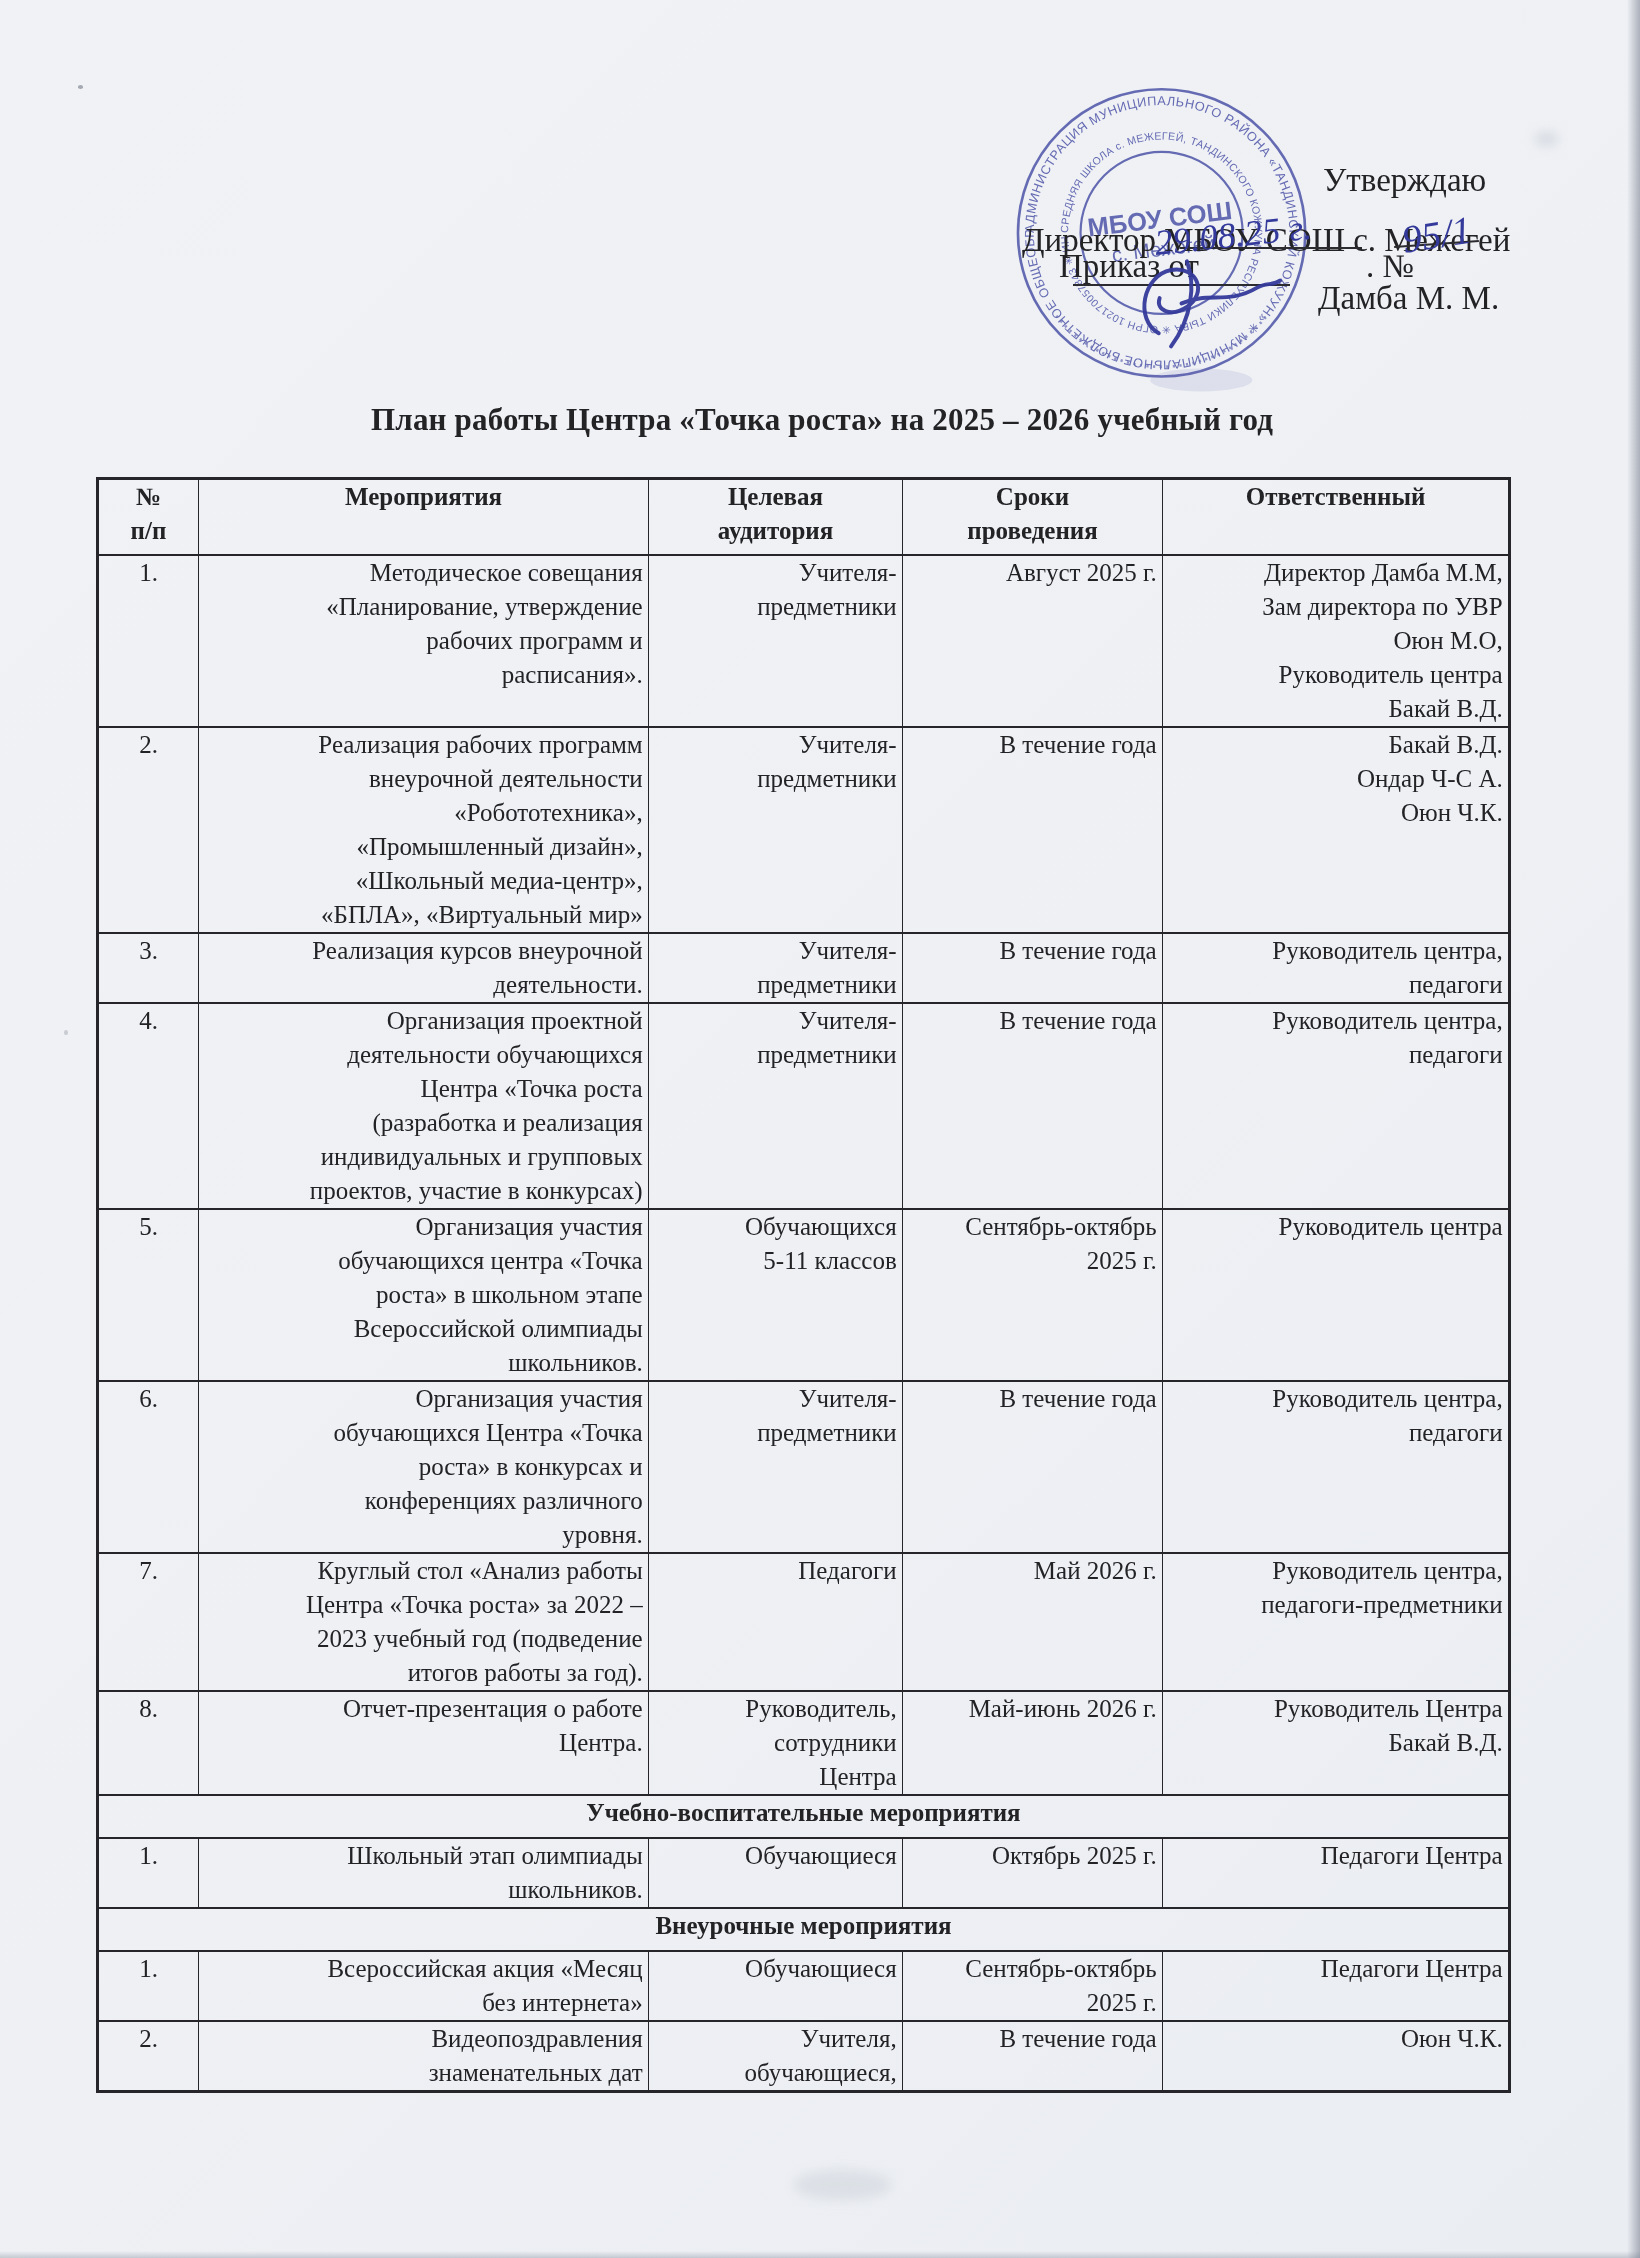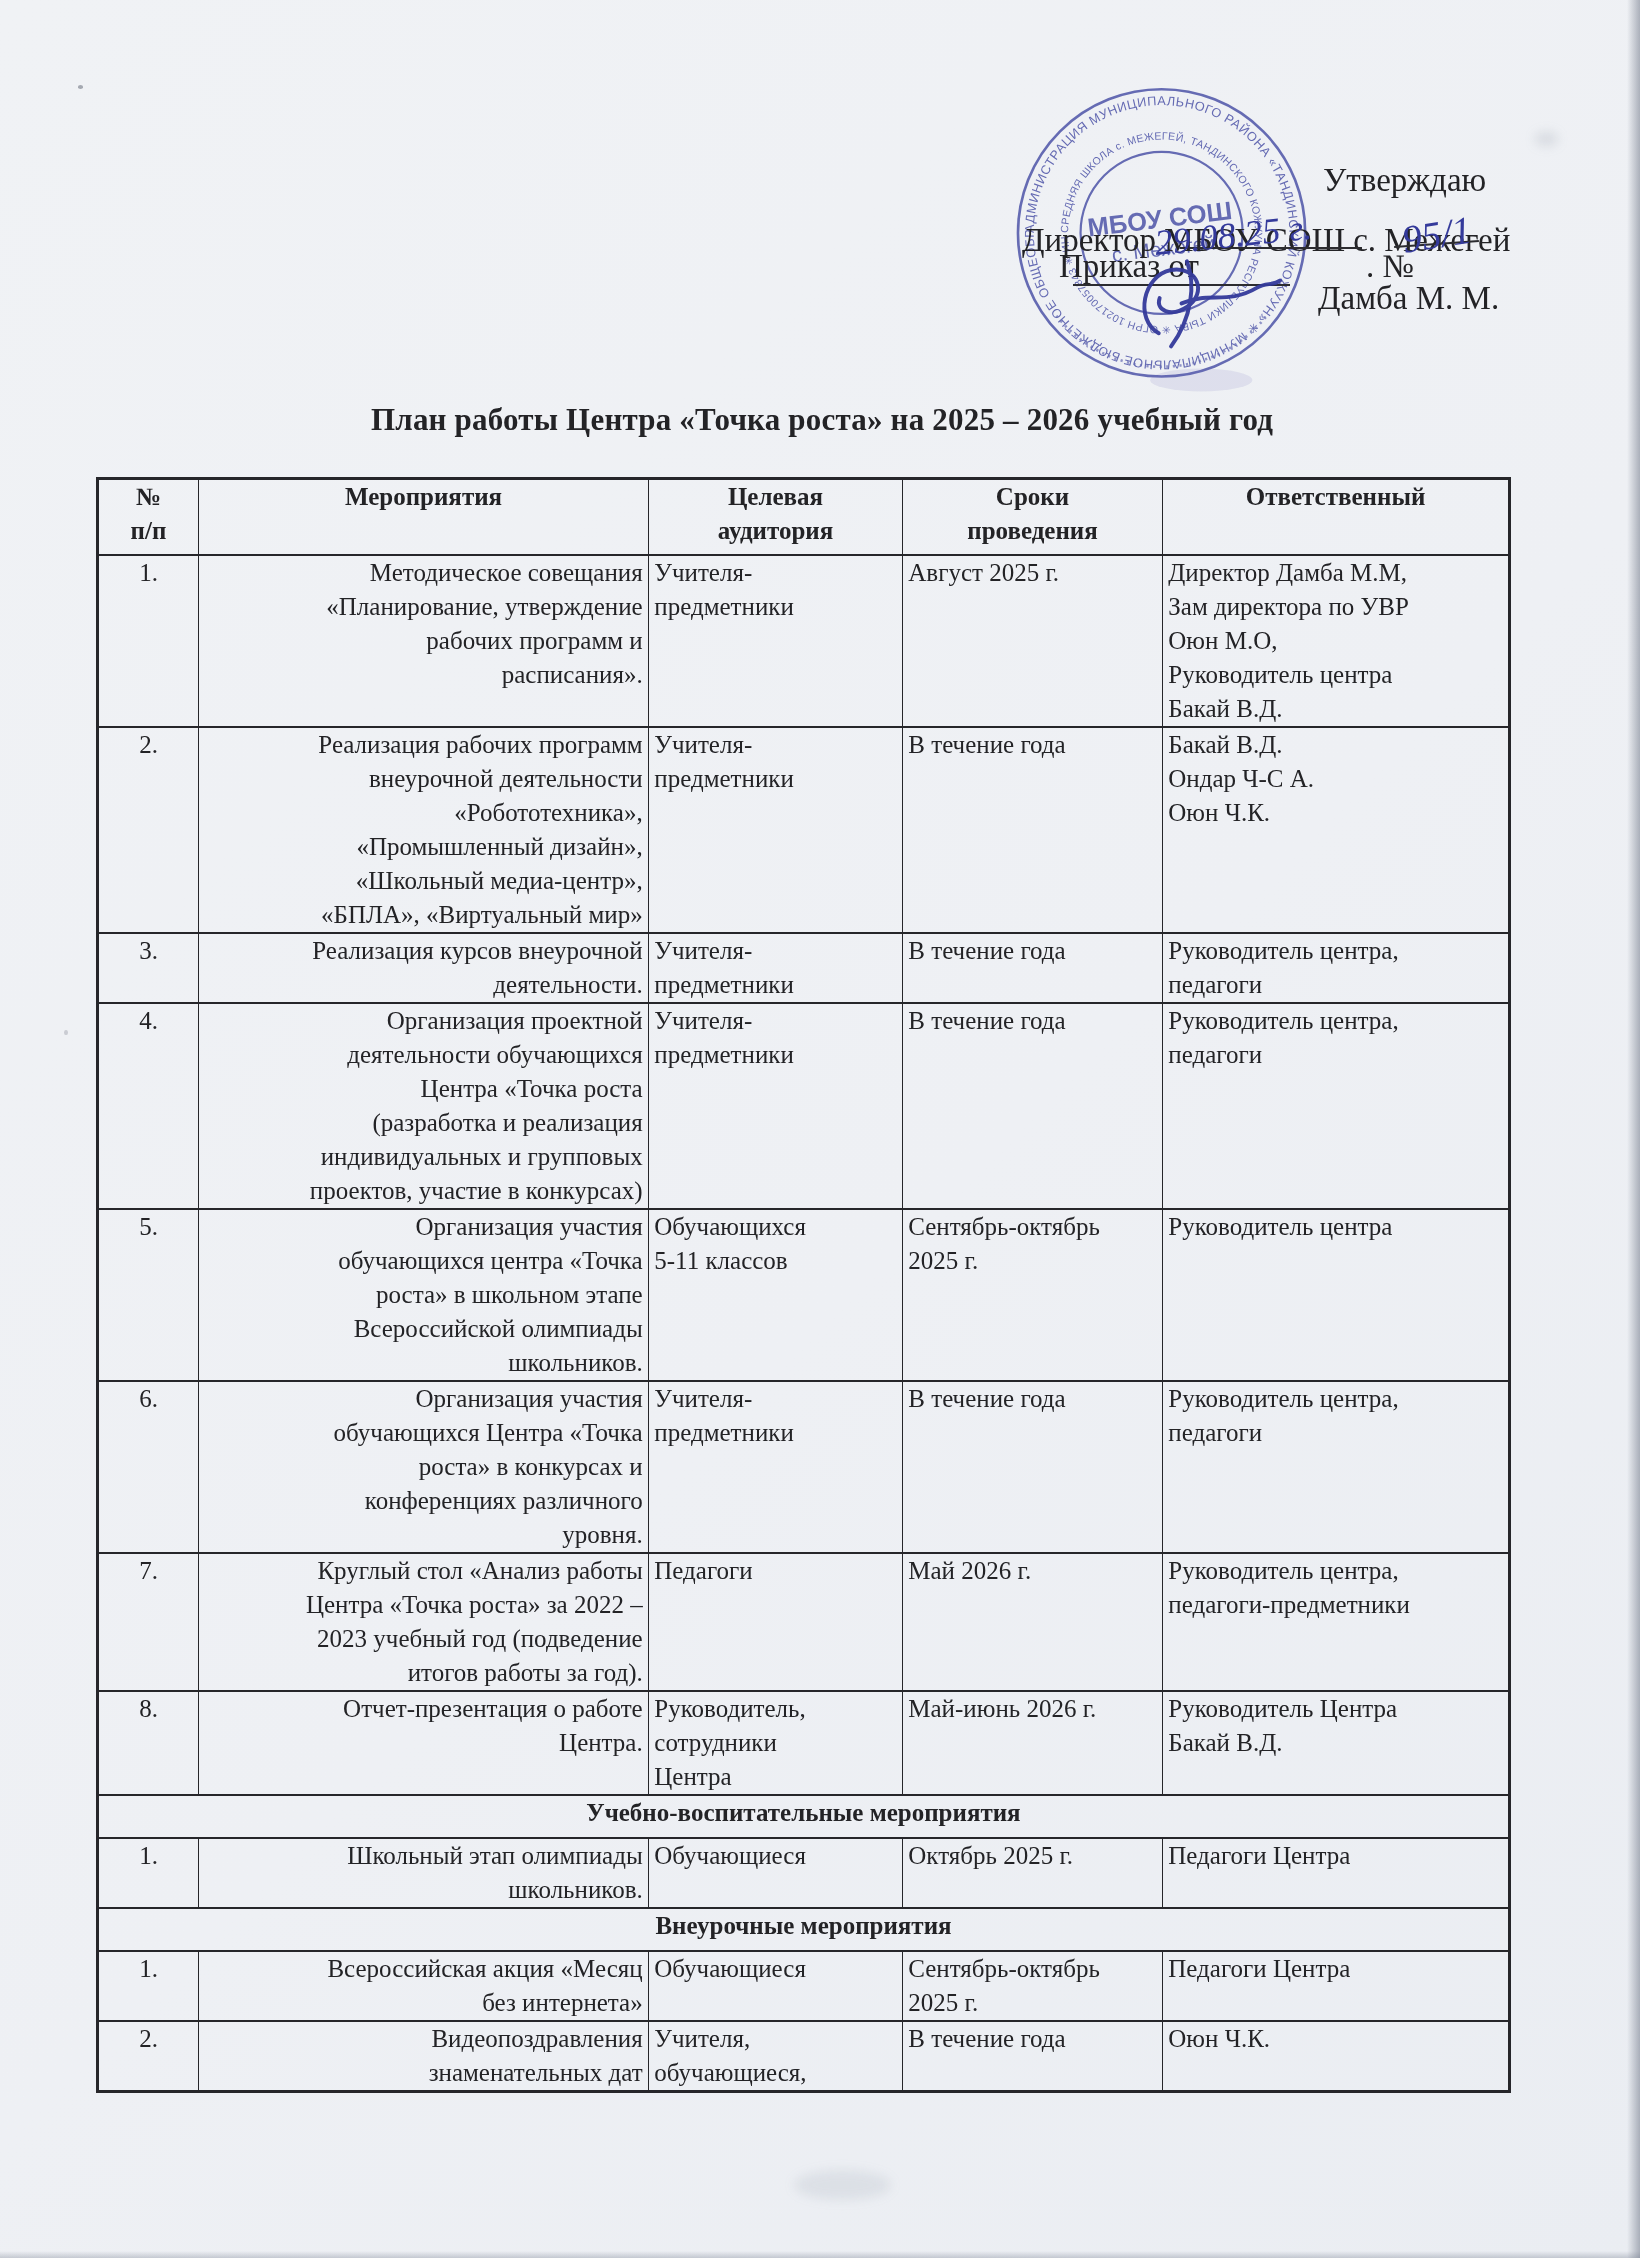--- a/index.html
+++ b/index.html
@@ -30,21 +30,21 @@
   
   table.plan{position:absolute;left:96px;top:477px;width:1412px;border-collapse:collapse;
       table-layout:fixed;border:3.5px solid var(--line);}
   table.plan td{border:2.6px solid var(--line);border-left-width:1.8px;border-right-width:1.8px;
       vertical-align:top;font-size:25px;line-height:34px;white-space:pre-line;
       padding:0 5.3px;color:var(--text);}
   td.h{font-weight:bold;font-size:26.5px;text-align:center;line-height:37px;padding-top:2.6px;height:74px;}
   td.sec{font-weight:bold;font-size:26.5px;text-align:center;line-height:39px;height:41px;white-space:nowrap;}
   td.c-num{text-align:center;}
   td.c-event{text-align:right;padding-left:14px;}
-  td.c-mid{text-align:left;}
+  td.c-mid{text-align:right;}
 
   
   .stamp{position:absolute;left:1003px;top:74px;opacity:.92;}
   .stamp text{font-family:"Liberation Sans","DejaVu Sans",sans-serif;fill:var(--stamp);}
   .sig-svg{position:absolute;left:1125px;top:256px;}
 </style>
 </head>
 <body>
 
 <div class="page">

